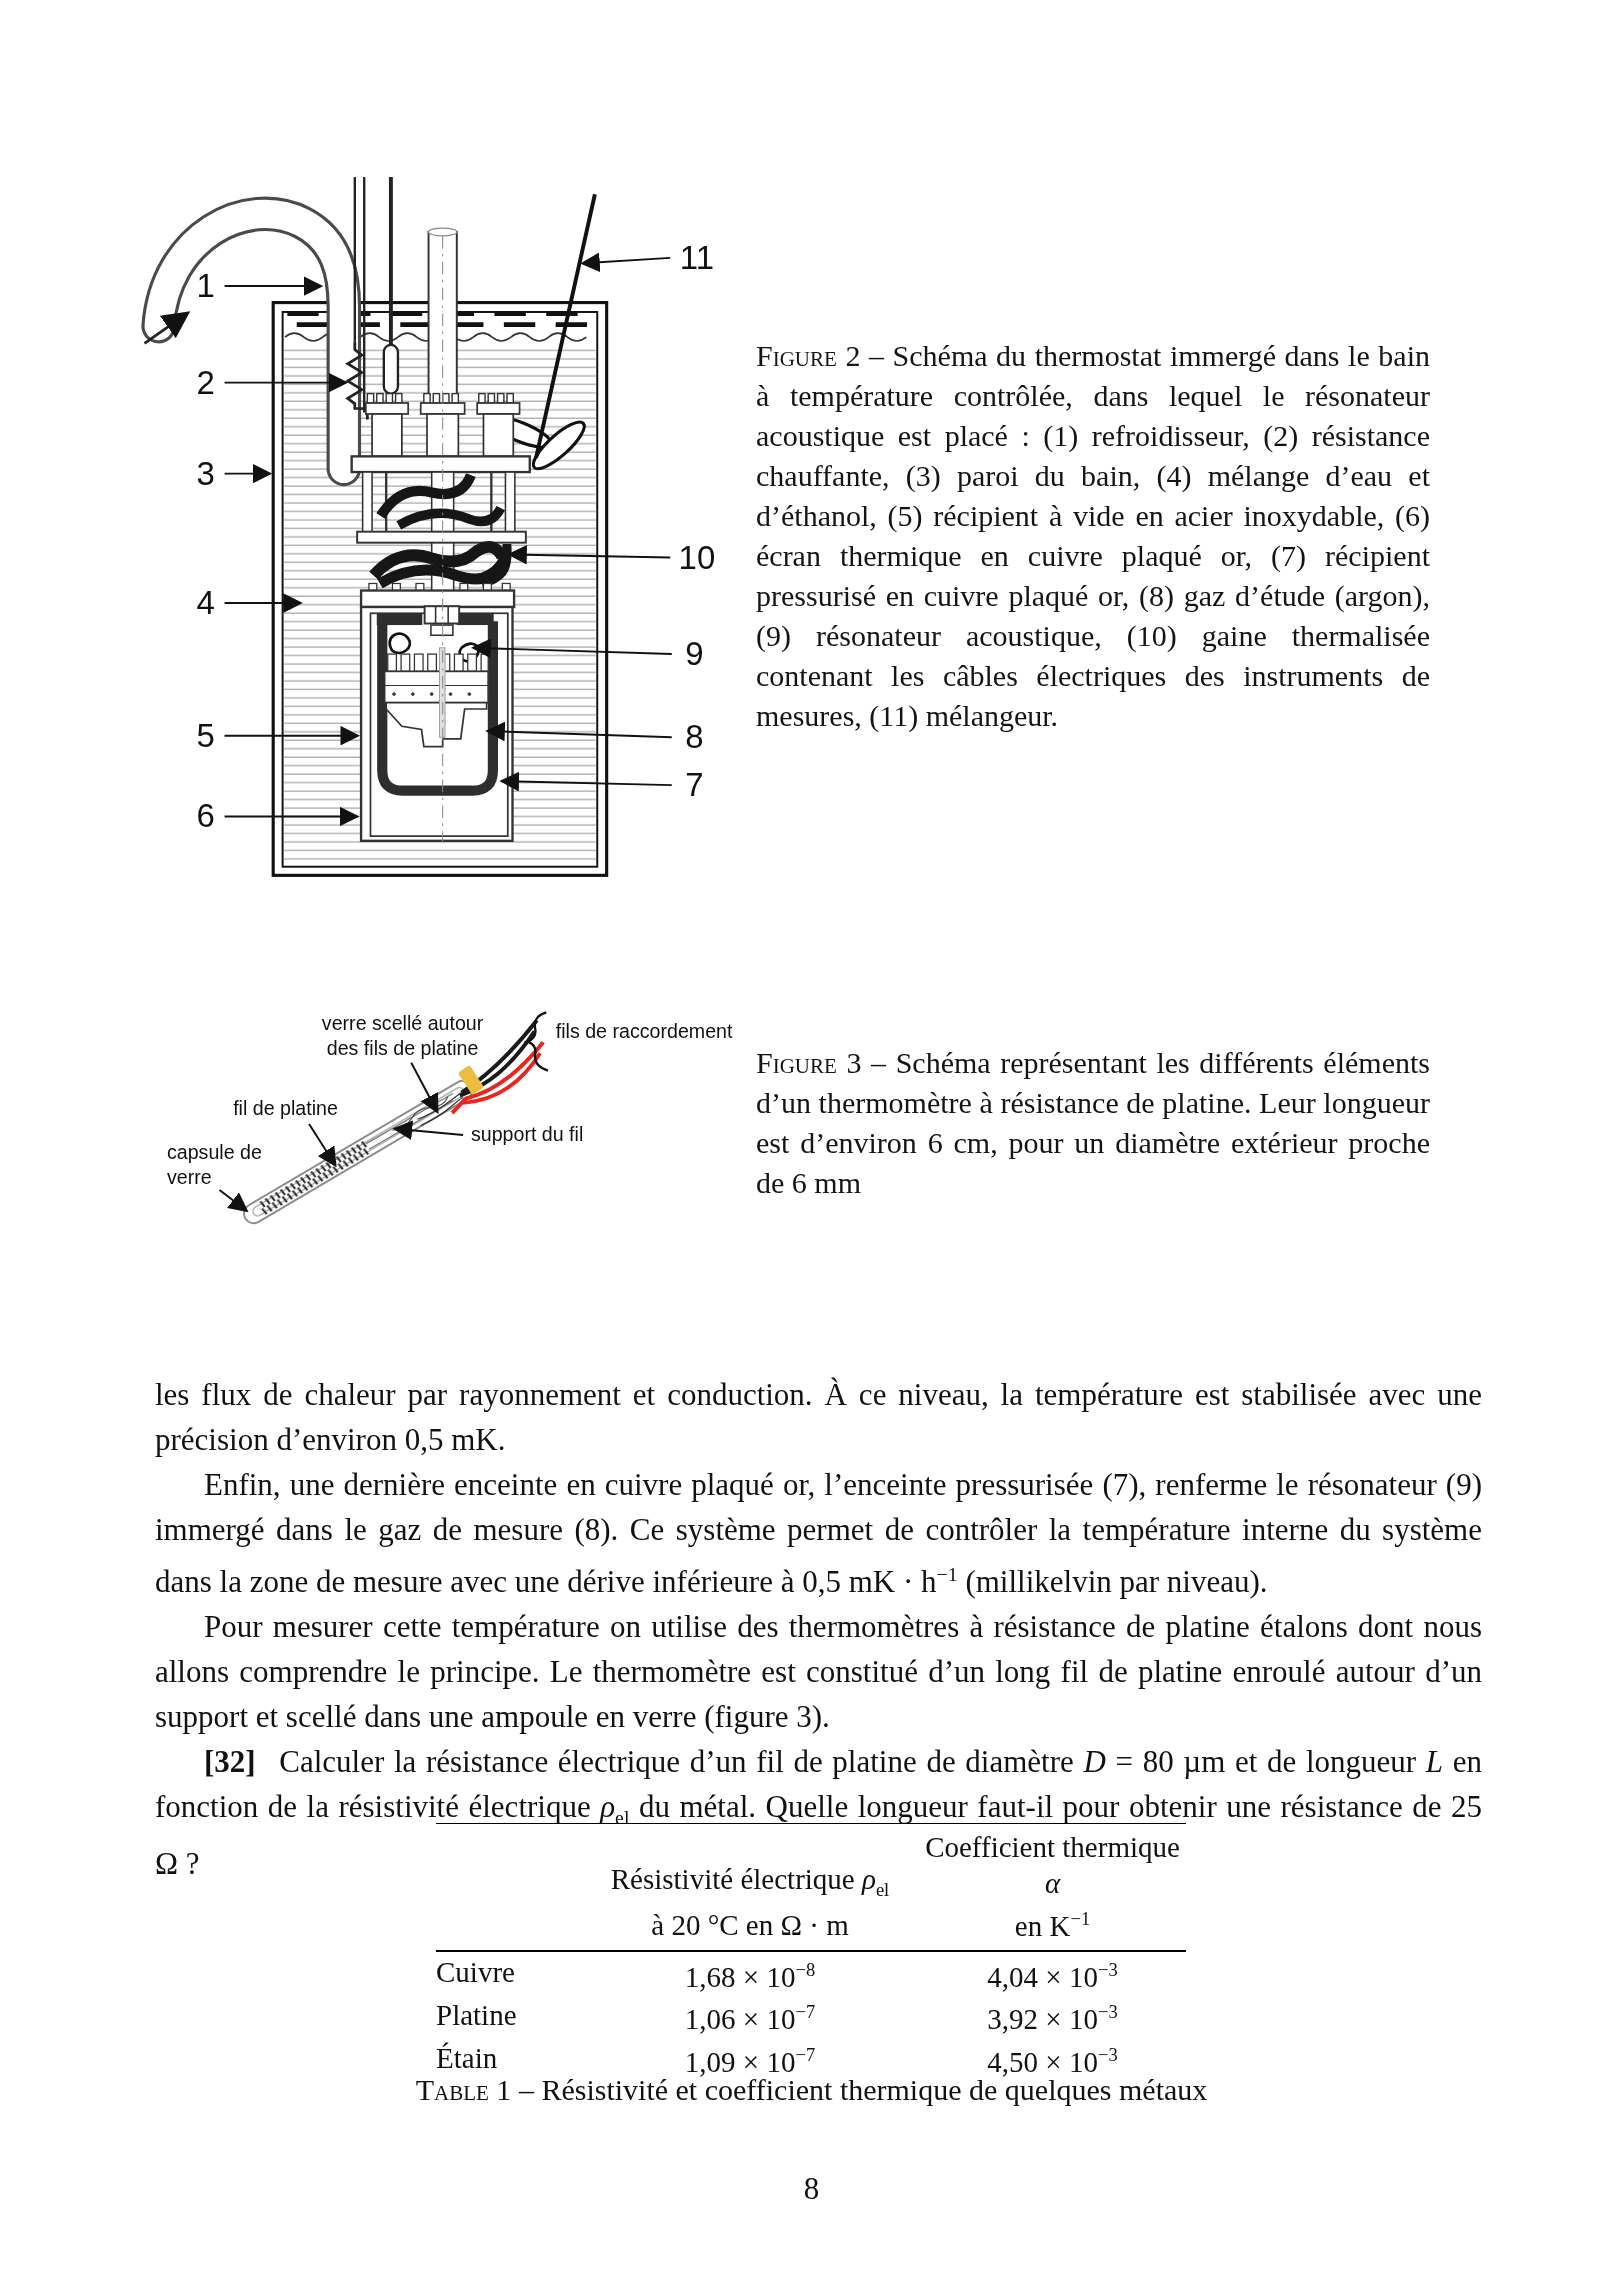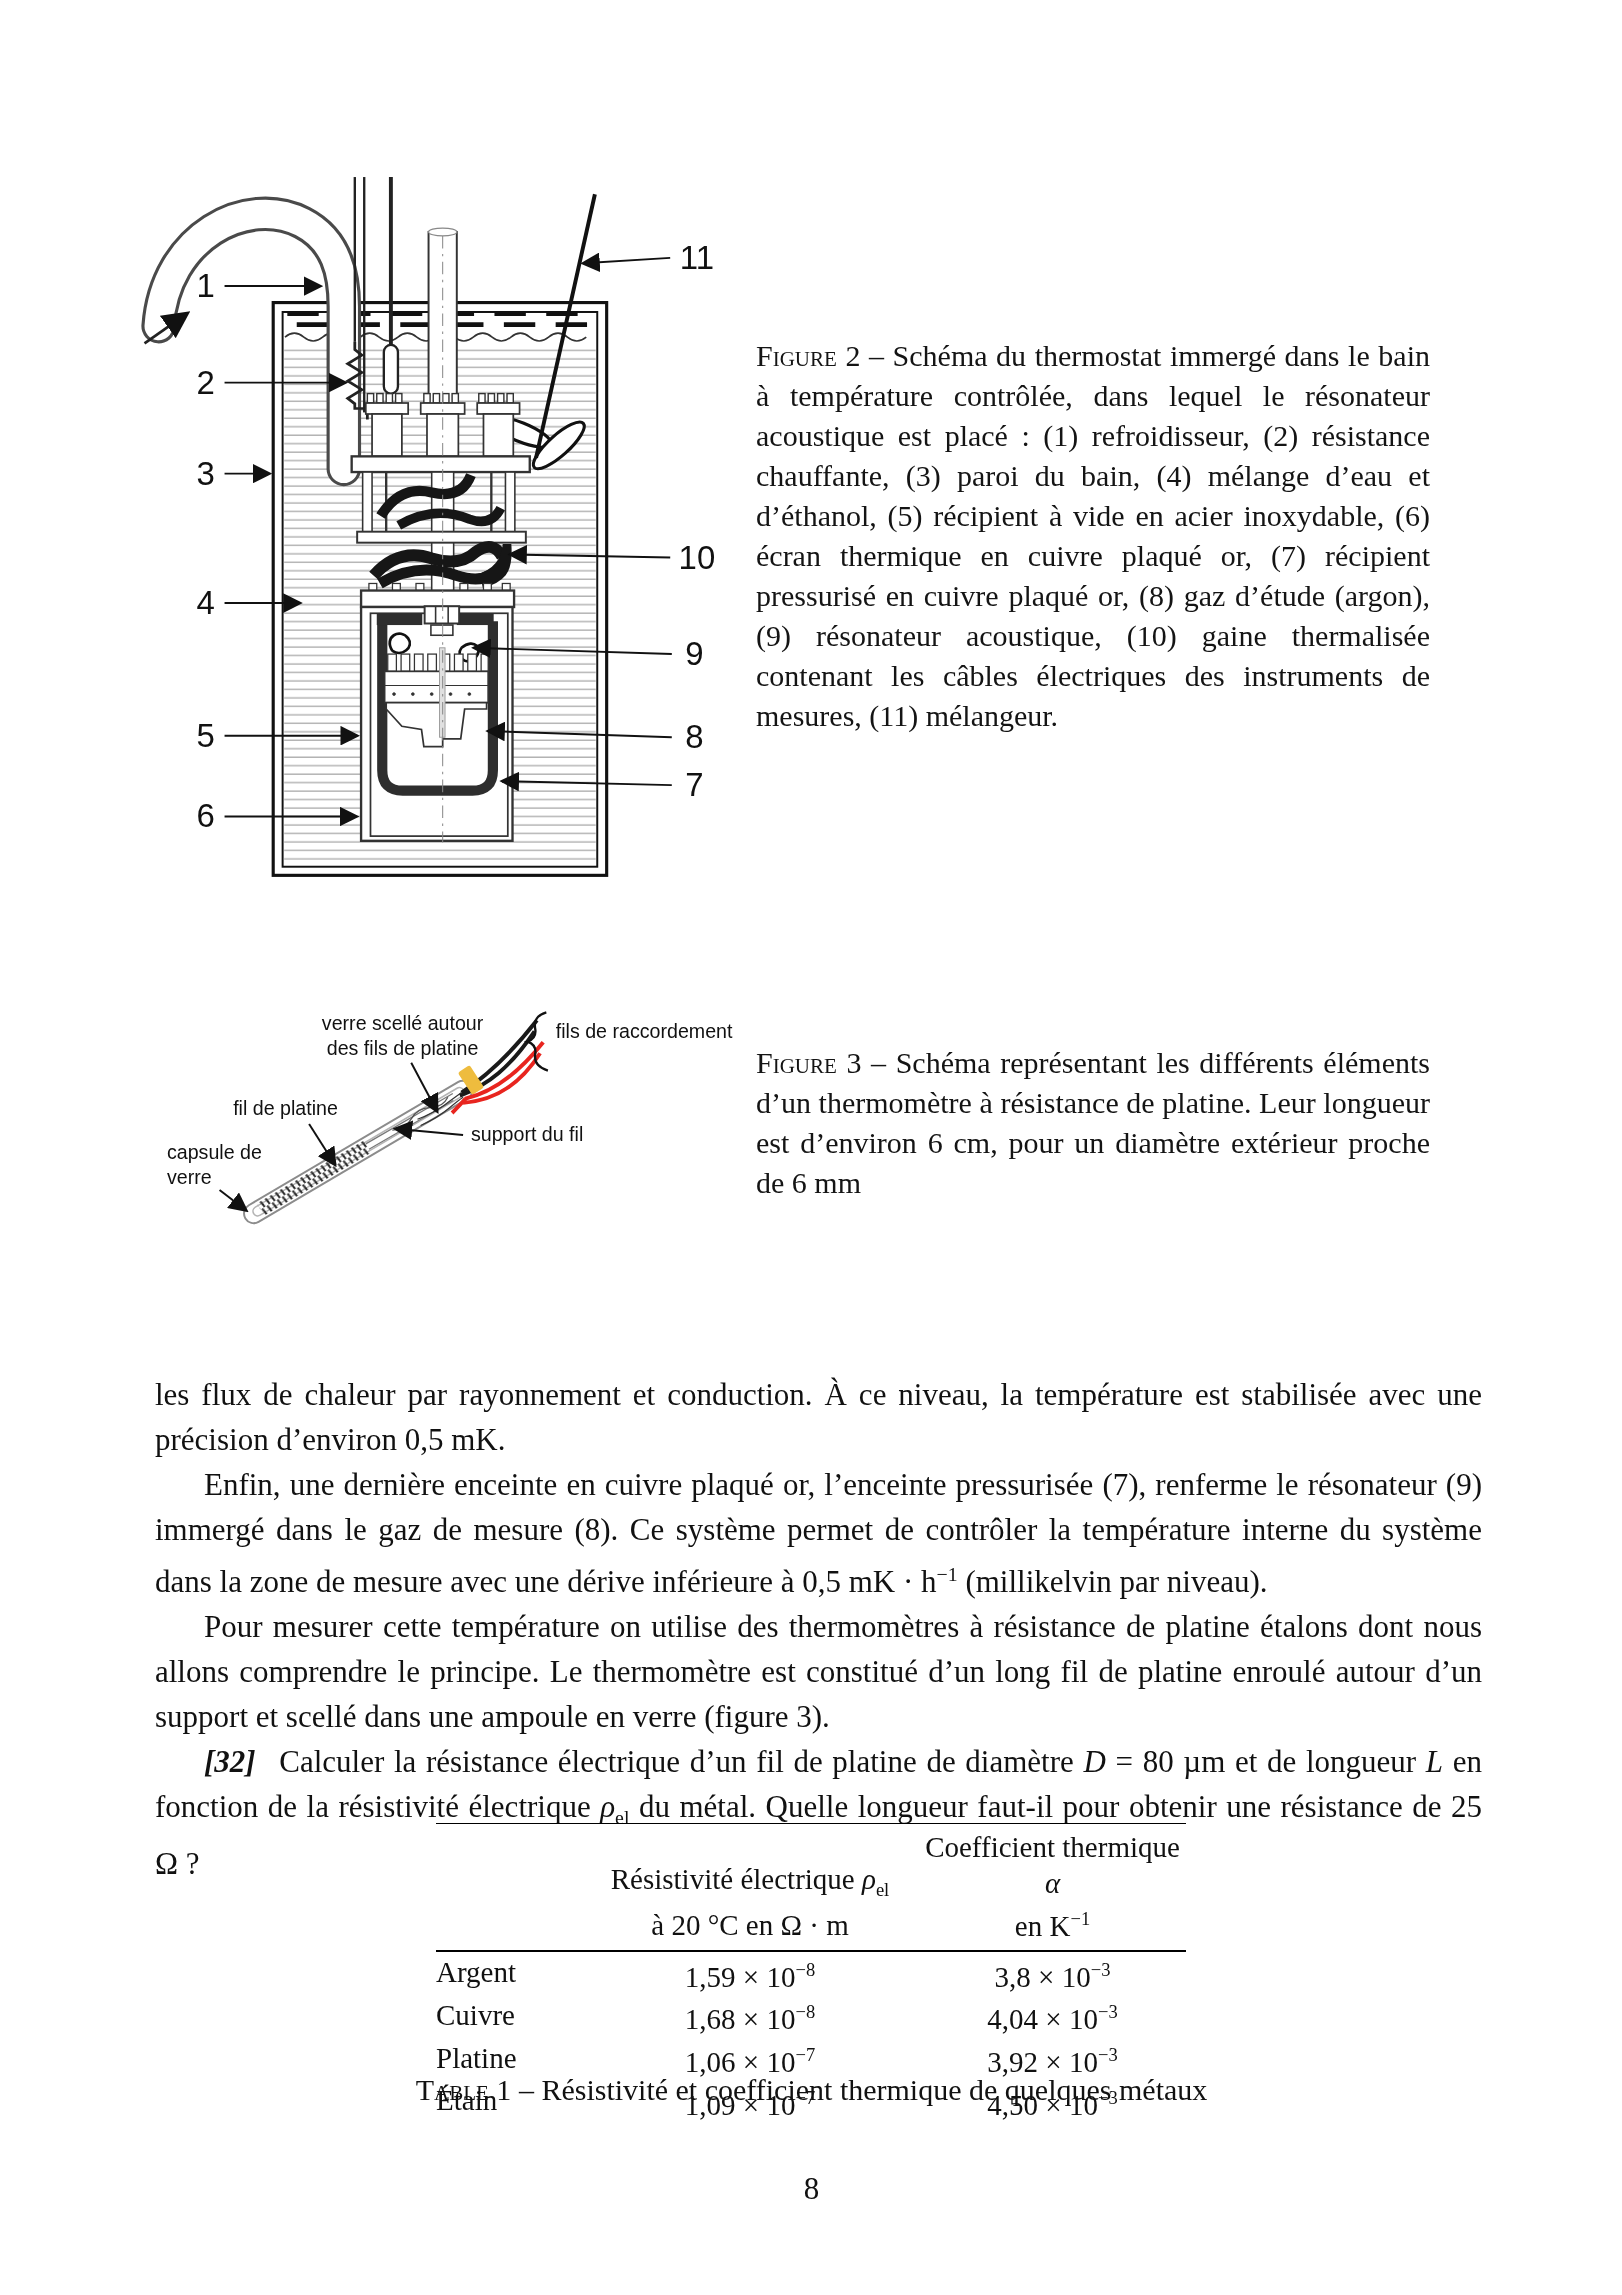--- a/index.html
+++ b/index.html
@@ -8,21 +8,21 @@
   svg text{font-family:"Liberation Sans","DejaVu Sans",sans-serif;fill:#111;}
   .mk{font-size:42px;}
   .f3lab{font-size:25px;}
   .caption{position:absolute;font-size:30px;line-height:40px;text-align:justify;color:#141414;}
   .sc{font-variant:small-caps;}
   #fig2-caption{left:756px;top:336px;width:674px;}
   #fig3-caption{left:756px;top:1043px;width:674px;}
   #bodytext{position:absolute;left:155px;top:1372px;width:1327px;font-size:31px;line-height:45px;text-align:justify;}
   #bodytext p{margin:0;}
   #bodytext p.ind{text-indent:49px;}
-  .bnum{font-weight:bold;margin-right:23.6px;font-style:italic;}
+  .bnum{font-weight:bold;margin-right:23.6px;}
   i{font-style:italic;}
   sup,sub{font-size:64%;}
   #tablewrap{position:absolute;left:811px;top:1823px;transform:translateX(-50%);}
   table{border-collapse:collapse;border-top:1.6px solid #000;font-size:29px;}
   thead th{font-weight:normal;border-bottom:2.4px solid #000;padding:4.7px 0 6.3px 0;vertical-align:bottom;line-height:36px;}
   tbody td{line-height:35px;padding:0;}
   .c1{width:145px;text-align:left;}
   .c2{width:338px;text-align:center;}
   .c3{width:267px;text-align:center;margin-left:12px;}
   #table-caption{position:absolute;left:0;top:2073px;width:1623px;text-align:center;font-size:30px;}
@@ -261,25 +261,20 @@
     <table>
       <thead>
         <tr>
           <th class="c1"></th>
           <th class="c2"><span>Résistivité électrique </span><i>ρ</i><sub>el</sub><br><span>à 20 °C en Ω · m</span></th>
           <th class="c3"><span>Coefficient thermique </span><i>α</i><br><span>en K</span><sup>−1</sup></th>
         </tr>
       </thead>
       <tbody>
         <tr>
-          <td class="c1">Argent</td>
-          <td class="c2"><span>1,59 × 10</span><sup>−8</sup></td>
-          <td class="c3"><span>3,8 × 10</span><sup>−3</sup></td>
-        </tr>
-        <tr>
           <td class="c1">Cuivre</td>
           <td class="c2"><span>1,68 × 10</span><sup>−8</sup></td>
           <td class="c3"><span>4,04 × 10</span><sup>−3</sup></td>
         </tr>
         <tr>
           <td class="c1">Platine</td>
           <td class="c2"><span>1,06 × 10</span><sup>−7</sup></td>
           <td class="c3"><span>3,92 × 10</span><sup>−3</sup></td>
         </tr>
         <tr>

